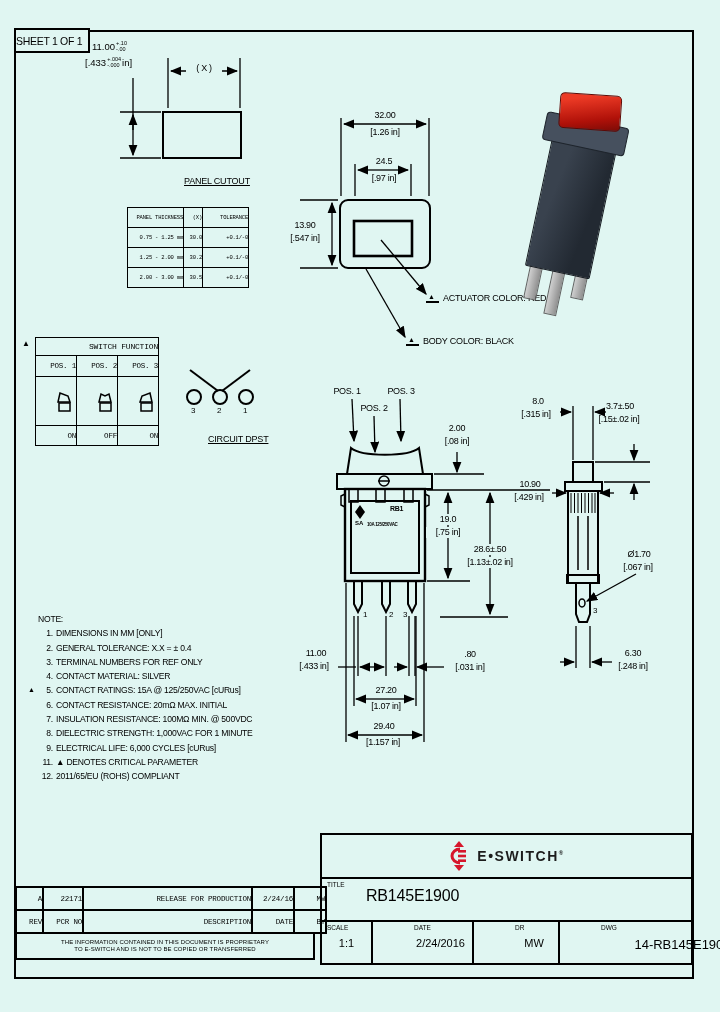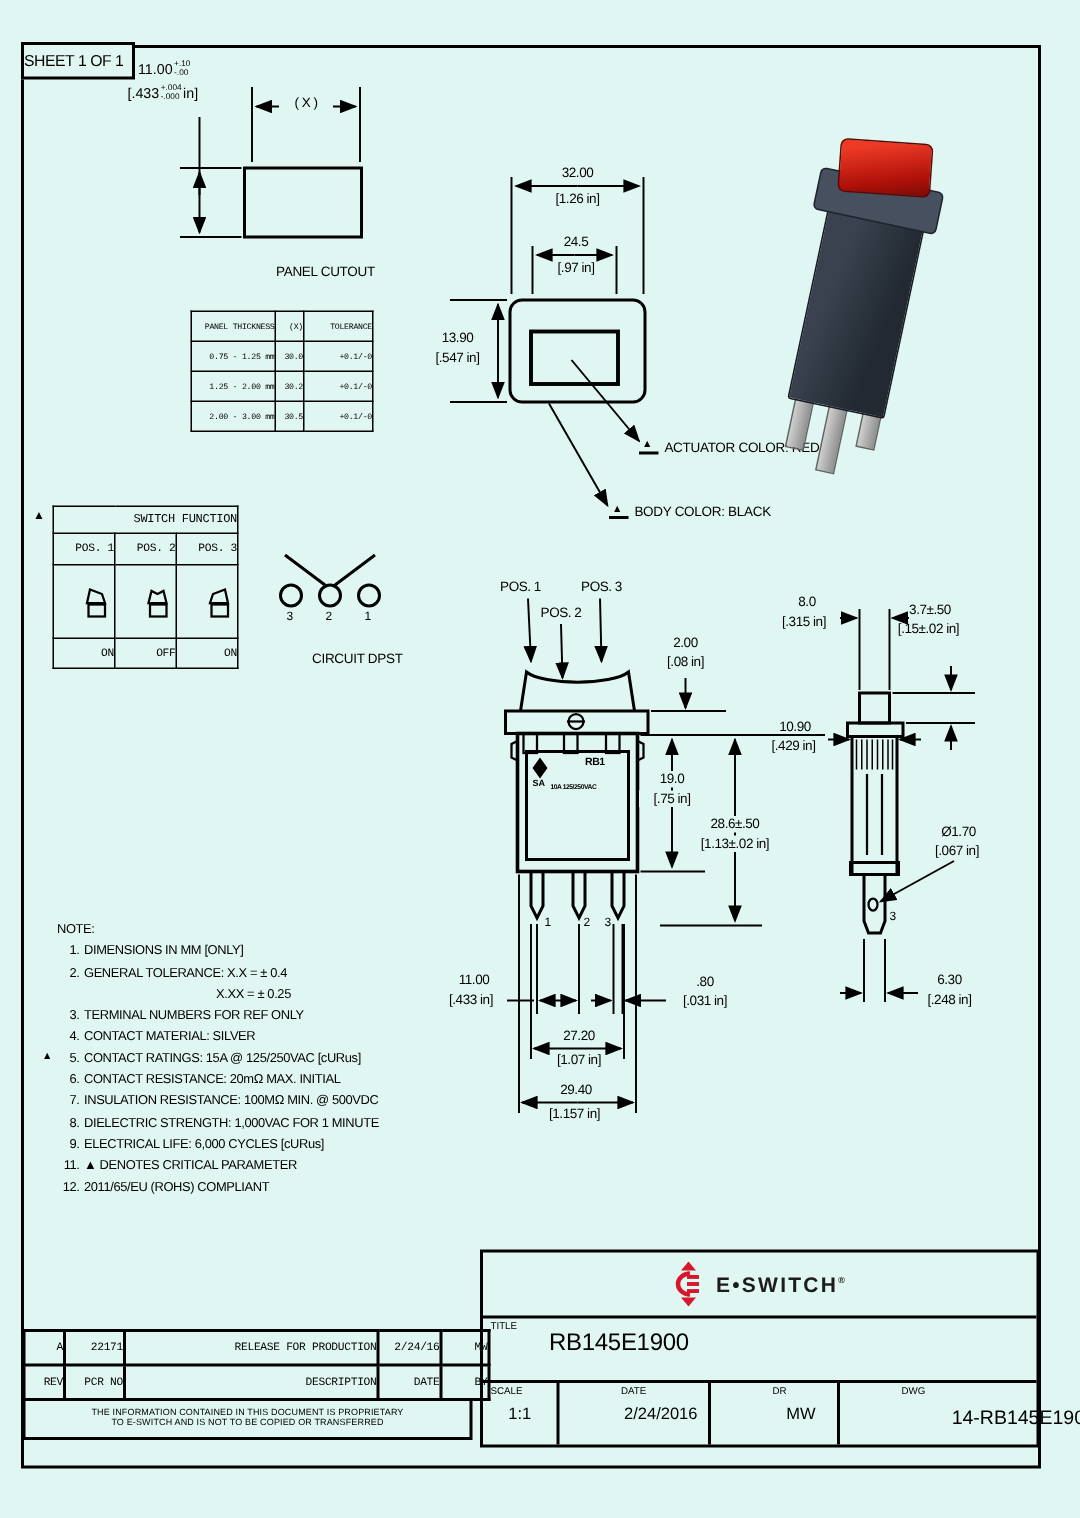--- a/index.html
+++ b/index.html
@@ -7,21 +7,21 @@
   body{background:#cfe9e4;}
   .page{position:relative;width:720px;height:1012px;background:var(--bg);
         font-family:"Liberation Sans",sans-serif;color:var(--ink);overflow:hidden;}
   .frame{position:absolute;left:14px;top:30px;width:680px;height:949px;
          border:2px solid #000;box-sizing:border-box;}
   svg.art{position:absolute;left:0;top:0;}
   
   .dt{position:absolute;text-align:center;font-size:9px;line-height:11px;
       letter-spacing:-0.3px;white-space:nowrap;}
   .mask{background:var(--bg);}
-  .ul{padding-left:16px;}
+  .ul{text-decoration:underline;padding-left:16px;}
   
   .tolrow{position:absolute;display:flex;align-items:center;font-size:9.5px;white-space:nowrap;}
   .tolstack{display:inline-flex;flex-direction:column;font-size:5.5px;line-height:6px;margin:0 1px;}
   
   table{border-collapse:collapse;}
   td{border:1.5px solid #000;text-align:right;vertical-align:middle;padding:0;font-family:Liberation Mono, monospace;}
   .pt-table{position:absolute;left:127px;top:207px;}
   .pt-table td{font-size:5.5px;height:19px;letter-spacing:-0.2px;}
   .sf-table{position:absolute;left:35px;top:337px;}
   .sf-table td{font-size:7.5px;letter-spacing:-0.2px;}
@@ -369,25 +369,20 @@
     <div class="note-line">
         <span class="note-crit"></span>
         <span class="note-num">1.</span>
         <span class="note-text">DIMENSIONS IN MM [ONLY]</span>
       </div>
     <div class="note-line">
         <span class="note-crit"></span>
         <span class="note-num">2.</span>
         <span class="note-text">GENERAL TOLERANCE:  X.X = ± 0.4</span>
       </div>
-    <div class="note-line indent">
-        <span class="note-crit"></span>
-        <span class="note-num"></span>
-        <span class="note-text">X.XX = ± 0.25</span>
-      </div>
     <div class="note-line">
         <span class="note-crit"></span>
         <span class="note-num">3.</span>
         <span class="note-text">TERMINAL NUMBERS FOR REF ONLY</span>
       </div>
     <div class="note-line">
         <span class="note-crit"></span>
         <span class="note-num">4.</span>
         <span class="note-text">CONTACT MATERIAL: SILVER</span>
       </div>

